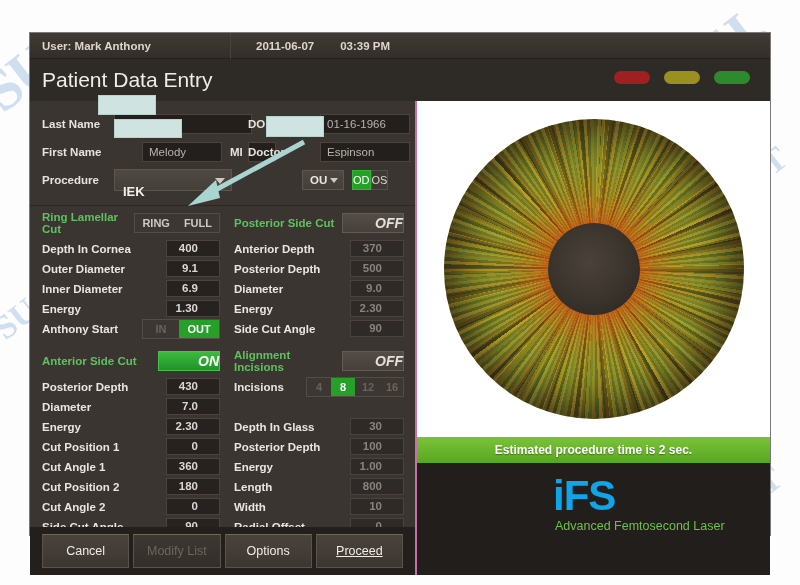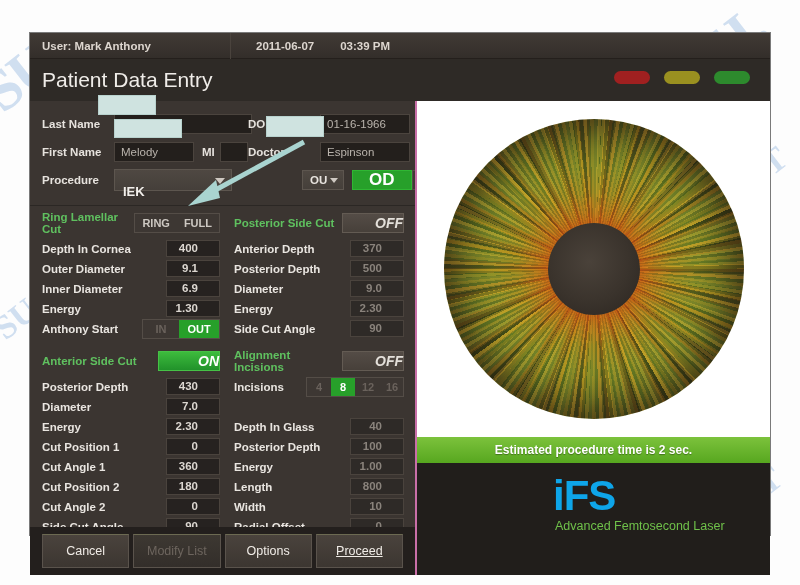--- a/index.html
+++ b/index.html
@@ -125,22 +125,22 @@
   }
   .smallsel .caret {
     position: absolute; right: 5px; top: 7px;
     width: 0; height: 0;
     border-left: 4px solid transparent;
     border-right: 4px solid transparent;
     border-top: 5px solid #cfc9c2;
   }
   .eyebtn {
     background: #3f3a35; border: 1px solid #554e48;
-    color: #ddd8d2; font-weight: bold; font-size: 17px;
-    height: 20px; line-height: 18px; padding: 0 16px;
+    color: #ddd8d2; font-weight: normal; font-size: 11px;
+    height: 20px; line-height: 18px; padding: 0 0;
   }
   .eyebtn.on { background: #27a02a; border-color: #2fb733; color: #ffffff; }
 
   
   .redact {
     position: absolute;
     background: #cfe3e0;
     border: 1px solid #b8d2ce;
     z-index: 8;
   }
@@ -323,21 +323,21 @@
 
       <div id="patientform">
 
         <div class="frow" style="left:12px; top:13px;justify-content:space-between;">
           <span class="flabel" style="width:72px;">Last Name</span>
           <span class="fvalue wide"></span>
         </div>
 
         <div class="frow" style="left:12px; top:41px;">
           <span class="flabel" style="width:72px;">First Name</span>
-          <span class="fvalue" style="width:80px;">Melody</span>
+          <span class="fvalue" style="width:80px;margin-left:28px;">Melody</span>
           <span class="flabel" style="margin-left:8px; margin-right:5px;">MI</span>
           <span class="fvalue mi"></span>
         </div>
 
         <div class="frow" style="left:12px; top:69px;">
           <span class="flabel" style="width:72px;">Procedure</span>
           <span class="dropdown" style="width:118px;">
             <span>IEK</span>
             <span class="caret"></span>
           </span>
@@ -471,21 +471,21 @@
           <span class="plabel">Incisions</span>
           <span class="seg">
             <span class="opt dim" style="width:24px;">4</span>
             <span class="opt sel" style="width:24px;">8</span>
             <span class="opt dim" style="width:24px;">12</span>
             <span class="opt dim" style="width:24px;">16</span>
           </span>
         </div>
         <div class="prow" style="top:66px;">
           <span class="plabel">Depth In Glass</span>
-          <span class="pvalue dimv">40</span>
+          <span class="pvalue dimv">30</span>
         </div>
         <div class="prow" style="top:86px;">
           <span class="plabel">Posterior Depth</span>
           <span class="pvalue dimv">100</span>
         </div>
         <div class="prow" style="top:106px;">
           <span class="plabel">Energy</span>
           <span class="pvalue dimv">1.00</span>
         </div>
         <div class="prow" style="top:126px;">

